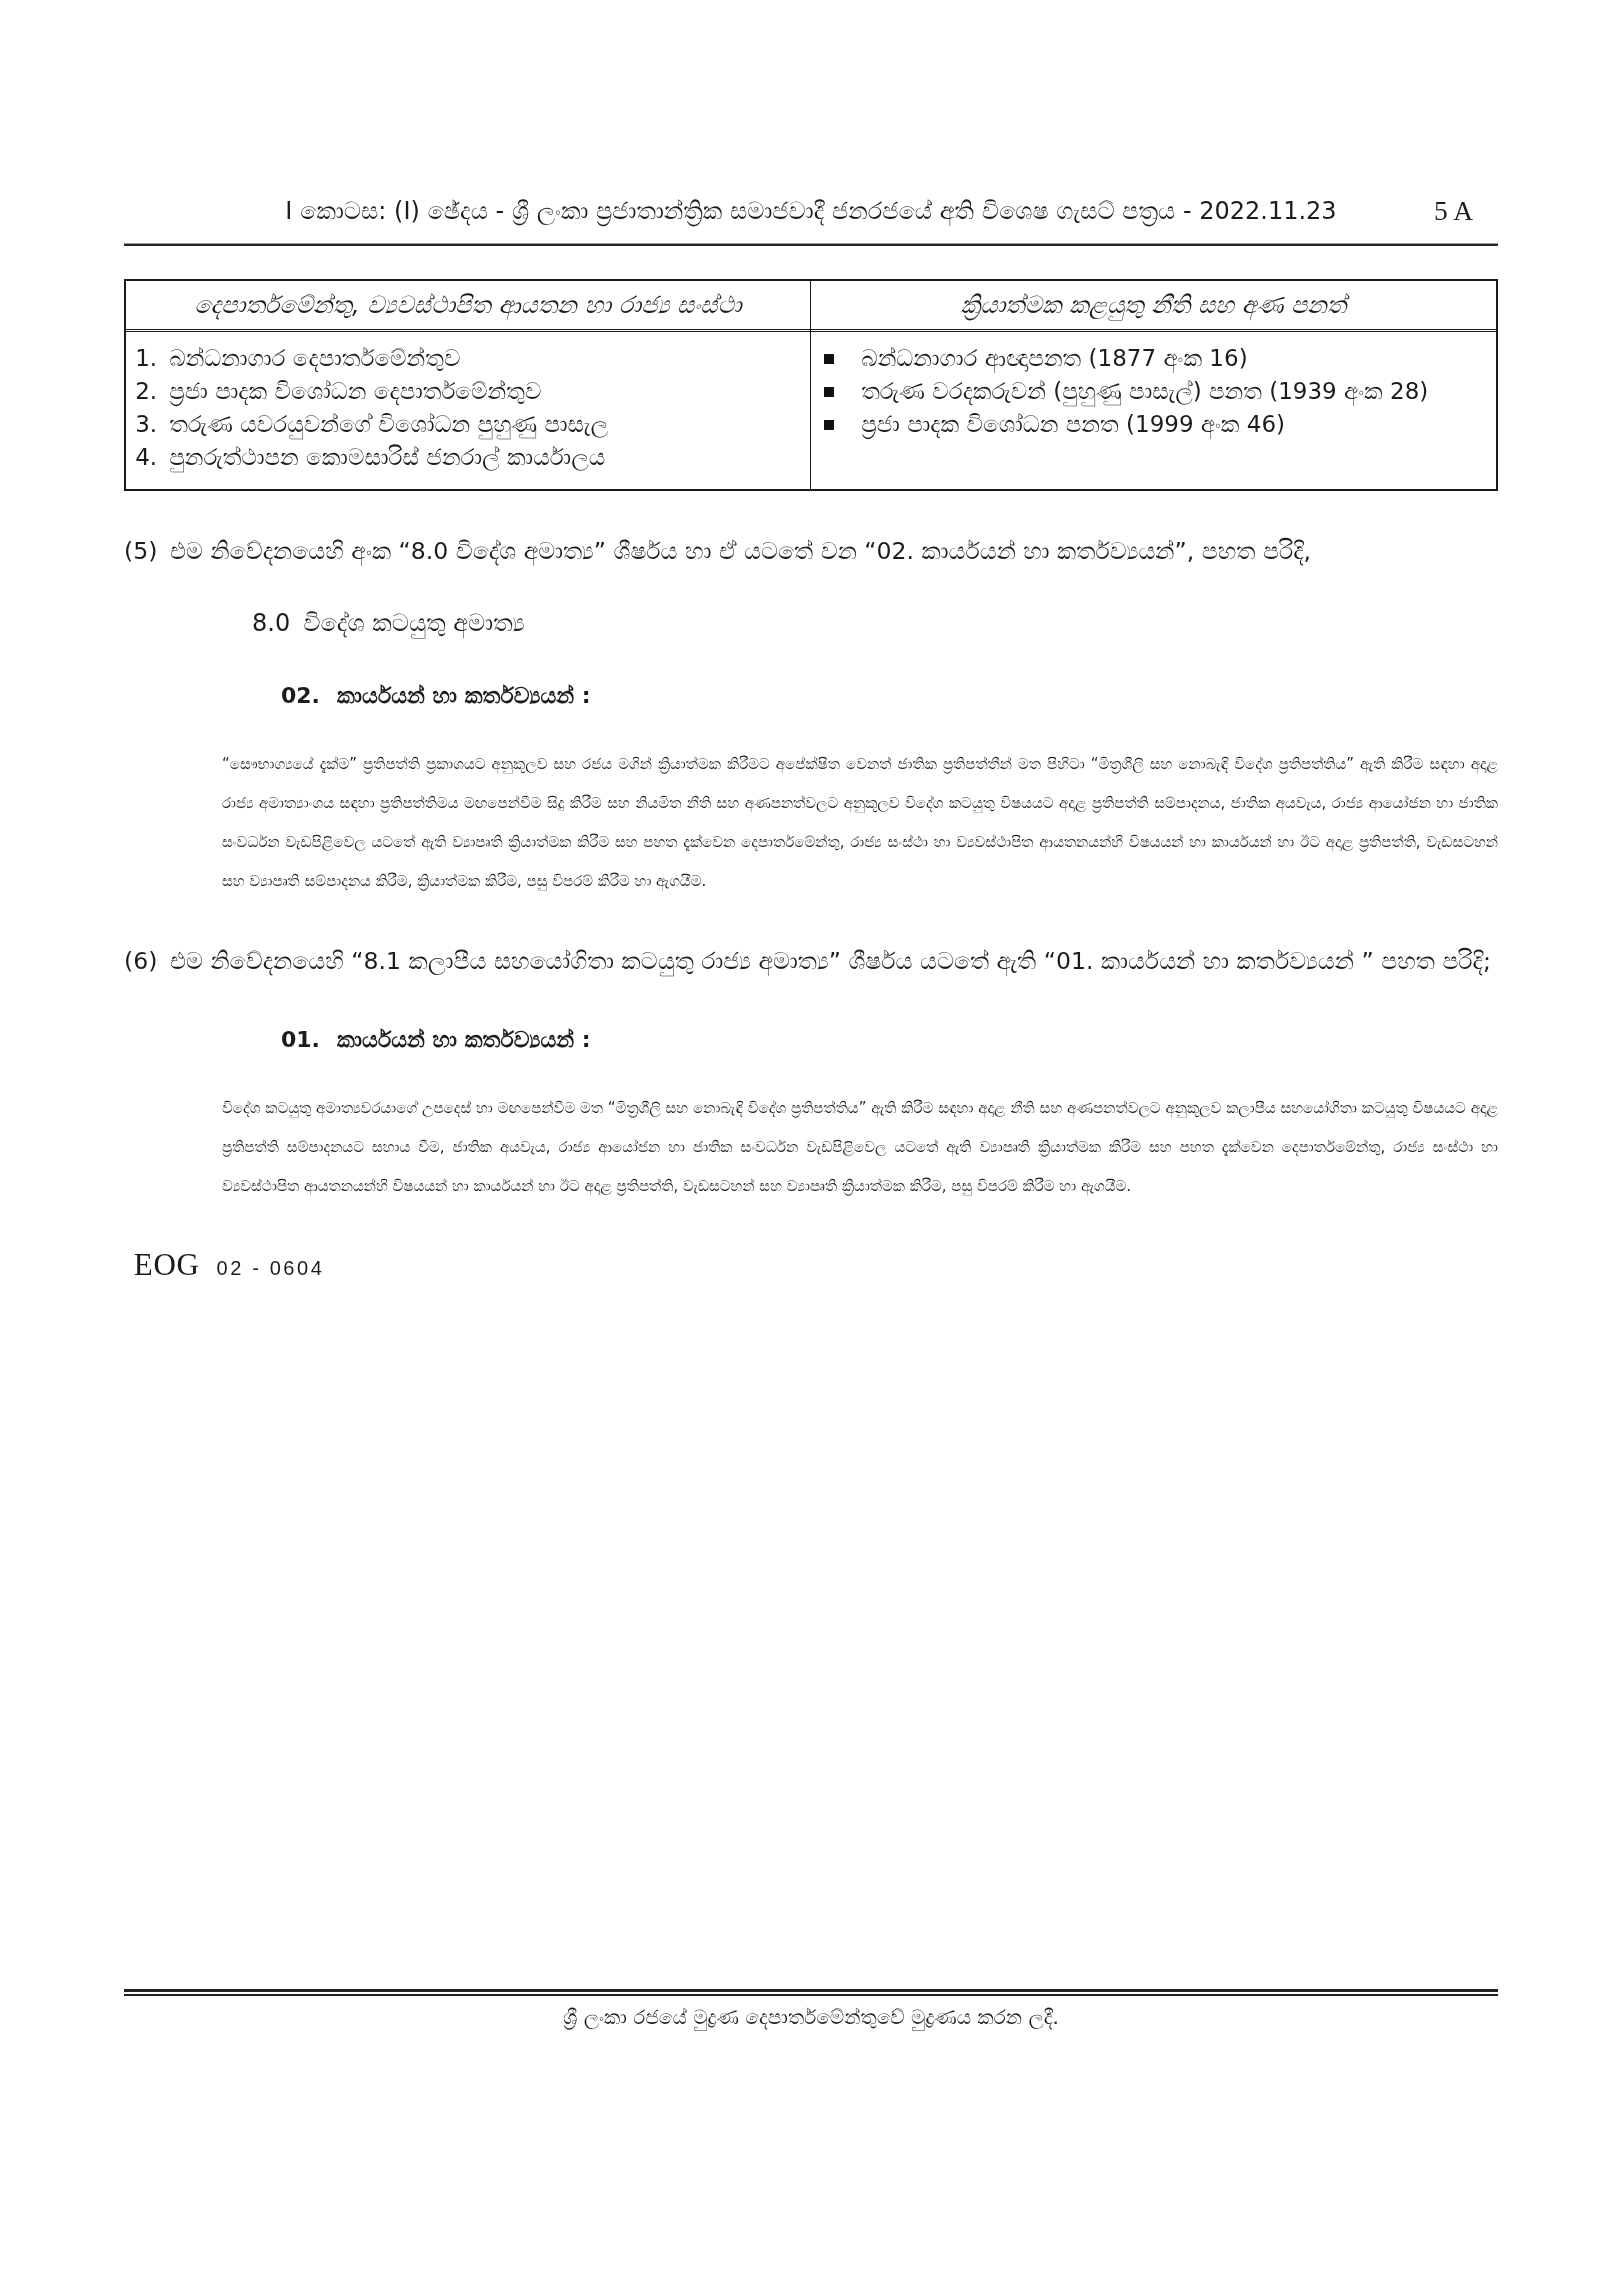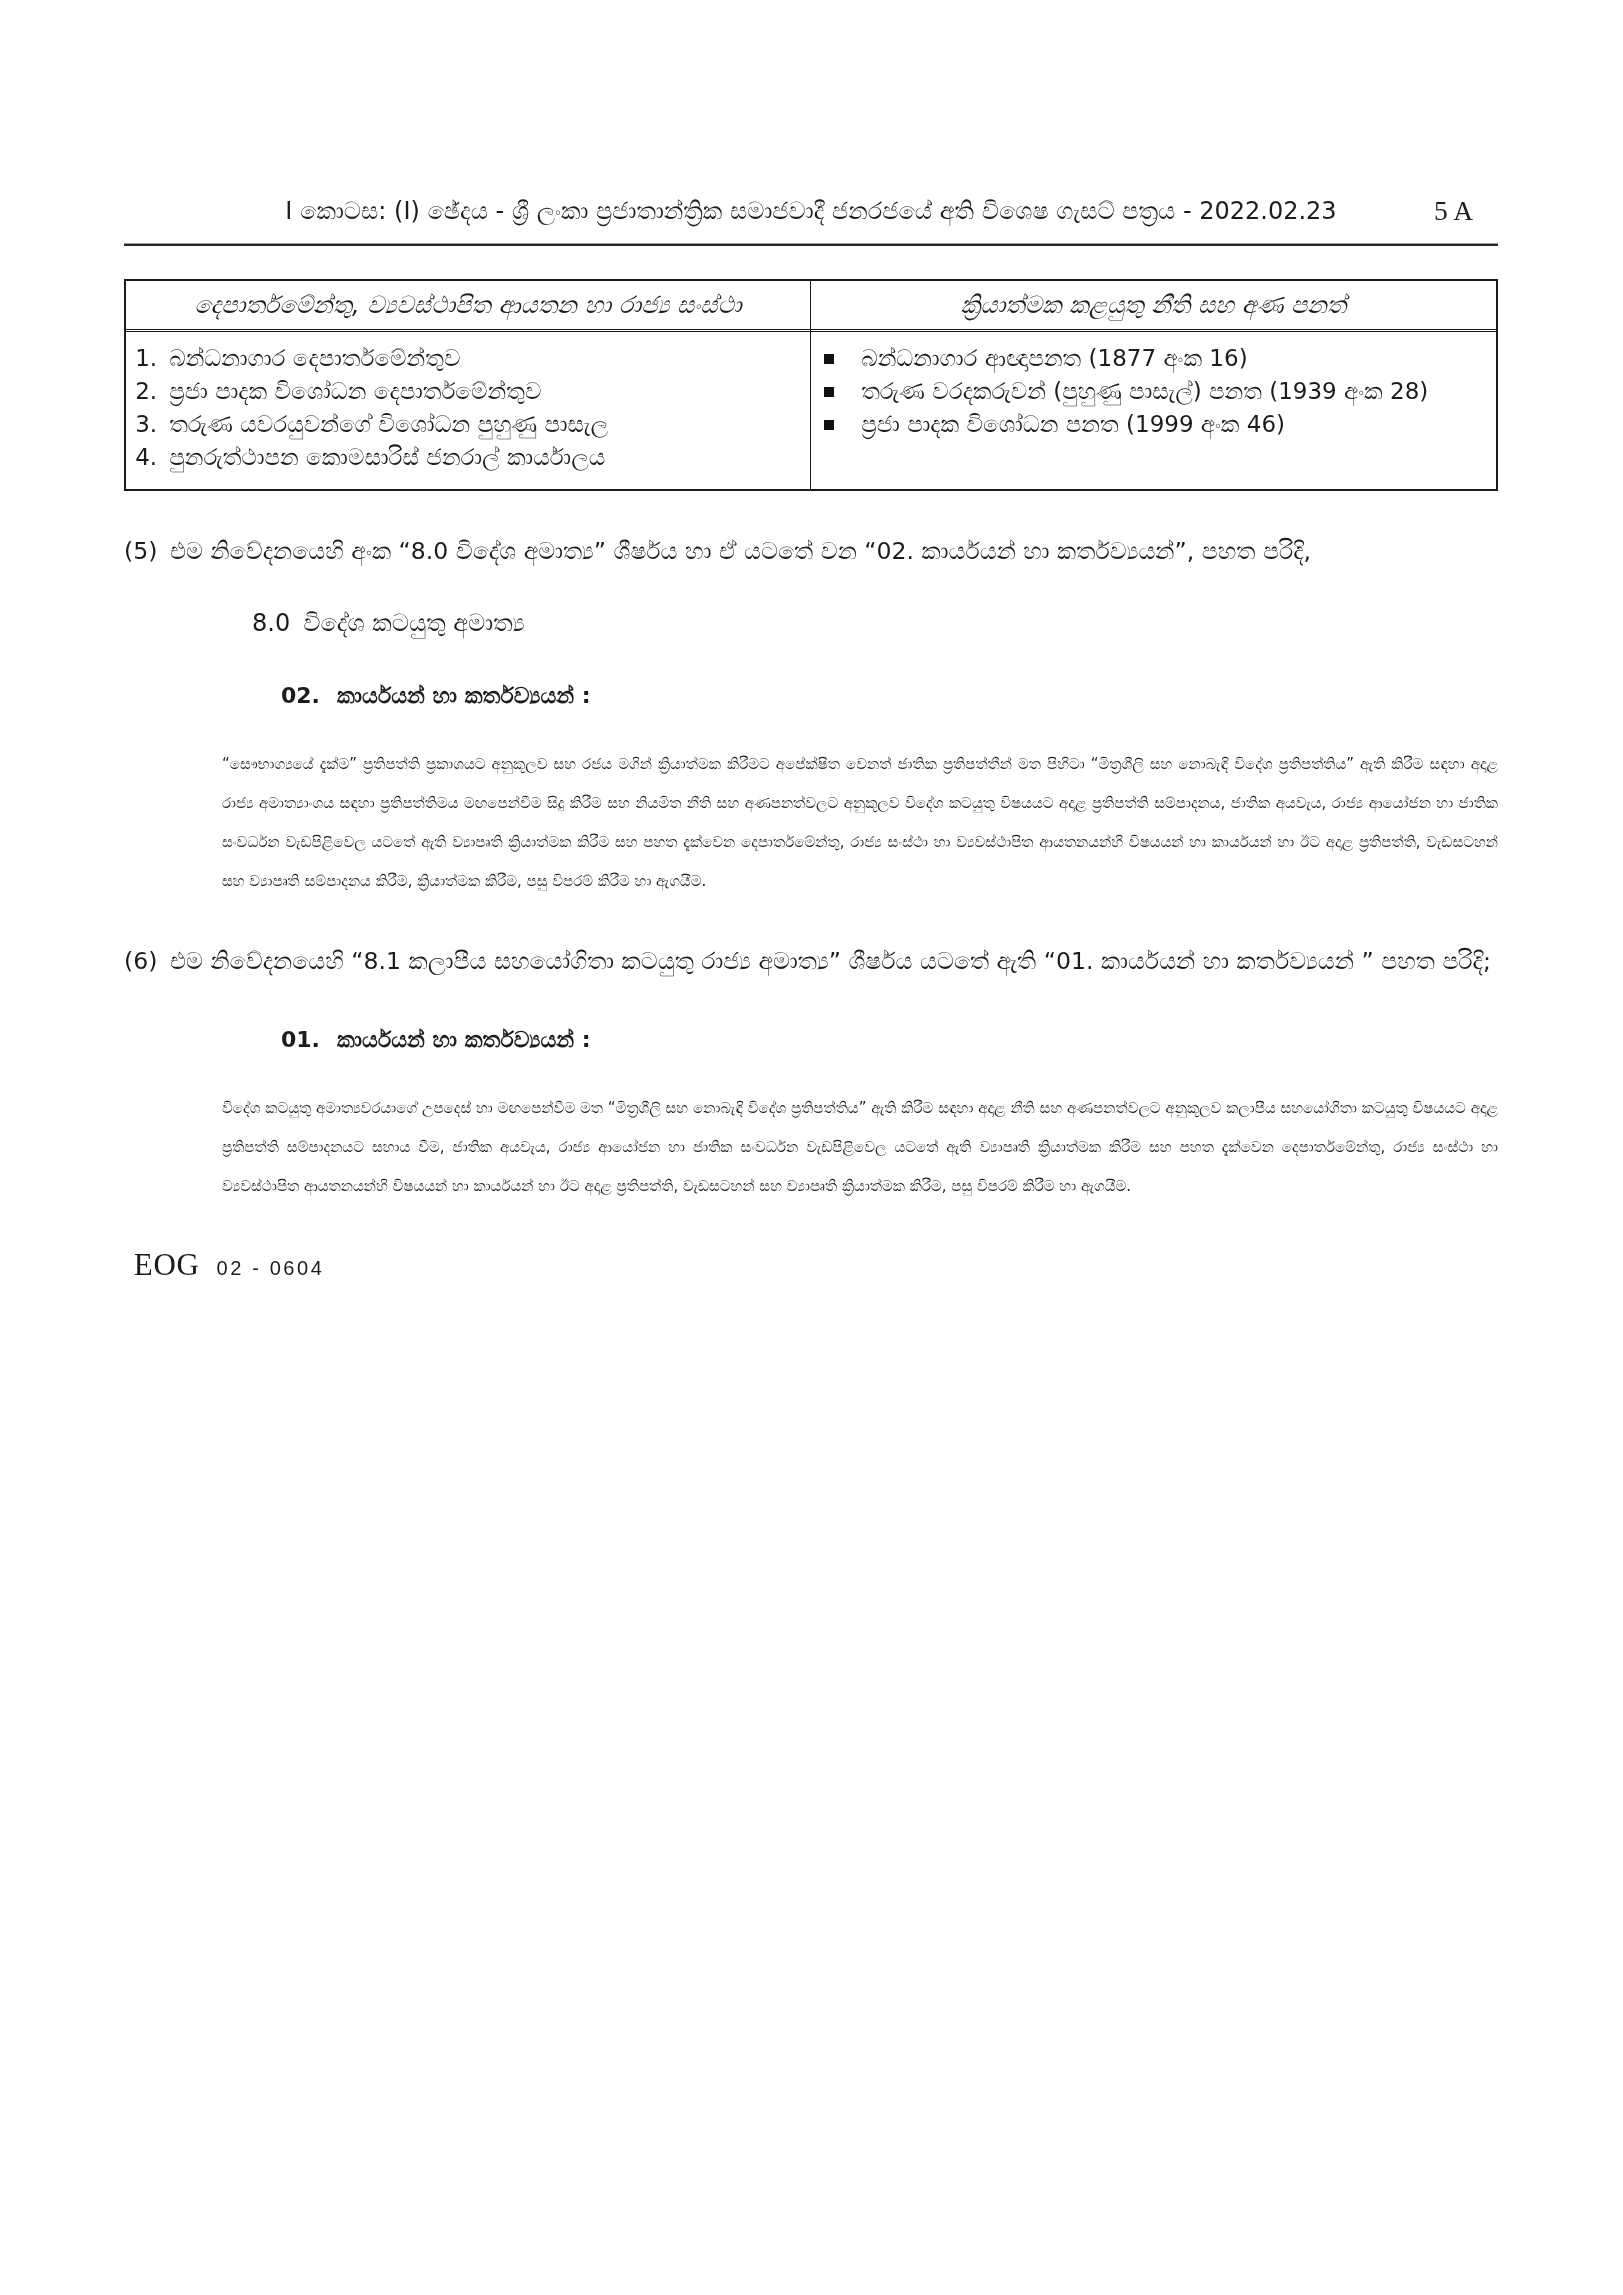--- a/index.html
+++ b/index.html
@@ -110,21 +110,21 @@
     font-size: 20px;
   }
 </style>
 </head>
 <body>
 
 <div class="page">
   <div class="content">
 
     <div class="hdr">
-      <div class="hdr-title">I කොටස: (I) ඡේදය - ශ්‍රී ලංකා ප්‍රජාතාන්ත්‍රික සමාජවාදී ජනරජයේ අති විශෙෂ ගැසට් පත්‍රය -  2022.02.23</div>
+      <div class="hdr-title">I කොටස: (I) ඡේදය - ශ්‍රී ලංකා ප්‍රජාතාන්ත්‍රික සමාජවාදී ජනරජයේ අති විශෙෂ ගැසට් පත්‍රය -  2022.11.23</div>
       <div class="hdr-page-num">5 A</div>
     </div>
     <div class="hdr-rule"></div>
 
 
     <div class="tbl">
       <div class="tbl-hcell left">දෙපාර්තමේන්තු, ව්‍යවස්ථාපිත ආයතන හා රාජ්‍ය සංස්ථා</div>
       <div class="tbl-hcell">ක්‍රියාත්මක කළයුතු නීති සහ අණ පනත්</div>
 
       <div class="tbl-bcell left">
@@ -193,14 +193,19 @@
     </div>
 
     <div class="body-para">විදේශ කටයුතු අමාත්‍යවරයාගේ උපදෙස් හා මඟපෙන්වීම මත “මිත්‍රශීලි සහ නොබැඳි විදේශ ප්‍රතිපත්තිය” ඇති කිරීම සඳහා අදාළ නීති සහ අණපනත්වලට අනුකූලව කලාපීය සහයෝගිතා කටයුතු විෂයයට අදාළ ප්‍රතිපත්ති සම්පාදනයට සහාය වීම, ජාතික අයවැය, රාජ්‍ය ආයෝජන හා ජාතික සංවර්ධන වැඩපිළිවෙල යටතේ ඇති ව්‍යාපෘති ක්‍රියාත්මක කිරීම සහ පහත දැක්වෙන දෙපාර්තමේන්තු, රාජ්‍ය සංස්ථා හා ව්‍යවස්ථාපිත ආයතනයන්හි විෂයයන් හා කාර්යයන් හා ඊට අදාළ ප්‍රතිපත්ති, වැඩසටහන් සහ ව්‍යාපෘති ක්‍රියාත්මක කිරීම, පසු විපරම් කිරීම හා ඇගයීම.</div>
 
     <div class="eog">
       <span class="code">EOG</span><span class="num">02 - 0604</span>
     </div>
 
   </div>
 
+  <div class="footer">
+    <div class="footer-rule-1"></div>
+    <div class="footer-rule-2"></div>
+    <div class="footer-text">ශ්‍රී ලංකා රජයේ මුද්‍රණ දෙපාර්තමේන්තුවේ මුද්‍රණය කරන ලදී.</div>
+  </div>
 </div>
 
 
 </body></html>

